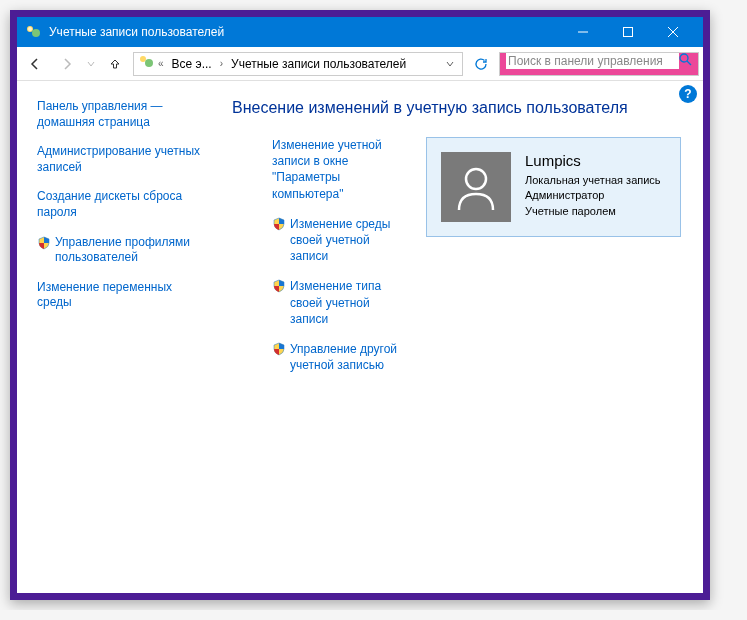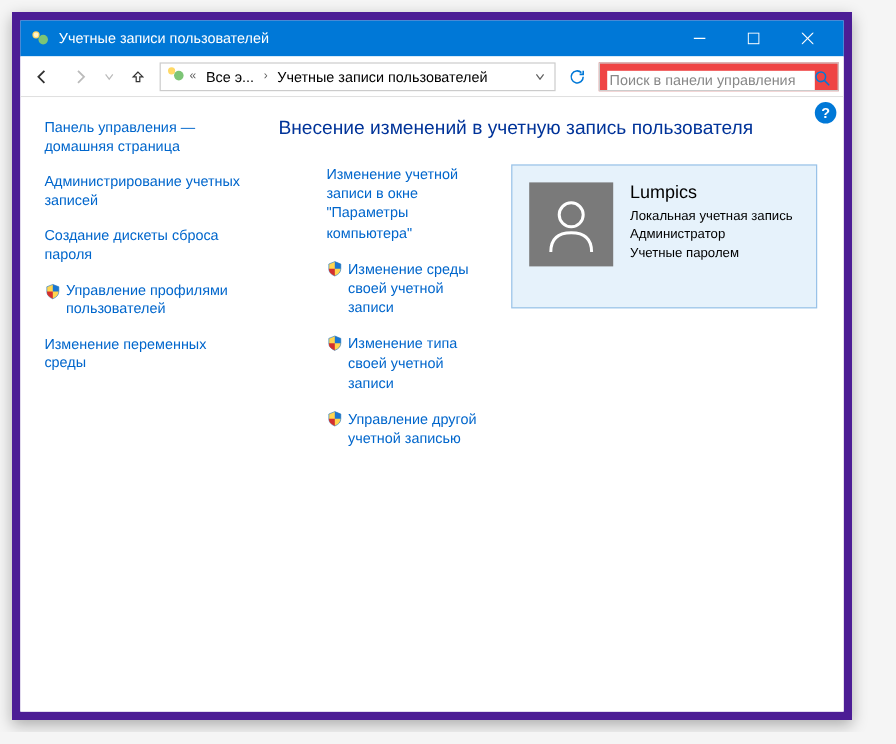--- a/index.html
+++ b/index.html
@@ -97,25 +97,25 @@
     align-items: center;
     justify-content: center;
     color: #0078d7;
     cursor: pointer;
   }
   .search {
     width: 200px;
     border: 1px solid #ccc;
     height: 24px;
     display: flex;
-    align-items: flex-end;
+    align-items: flex-start;
     padding: 0 6px;
     color: #888;
     font-size: 12px;
-    background: #ef4444;
+    background: #ec4899;
   }
   .search input {
     border: none;
     outline: none;
     flex: 1;
     font-size: 12px;
     color: #000;
   }
   .search input::placeholder { color: #888; }
   .search-icon { color: #0078d7; font-size: 13px; }
@@ -199,21 +199,21 @@
   }
   .highlighted .task-link { margin-bottom: 0; }
   .user-card {
     flex: 1;
     border: 1px solid #99c2e8;
     background: #e6f2fb;
     padding: 14px;
     display: flex;
     gap: 14px;
     align-items: flex-start;
-    height: 120px;
+    height: 100px;
   }
   .avatar {
     width: 70px; height: 70px;
     background: #7a7a7a;
     display: flex;
     align-items: center;
     justify-content: center;
   }
   .user-info { flex: 1; }
   .user-name {

